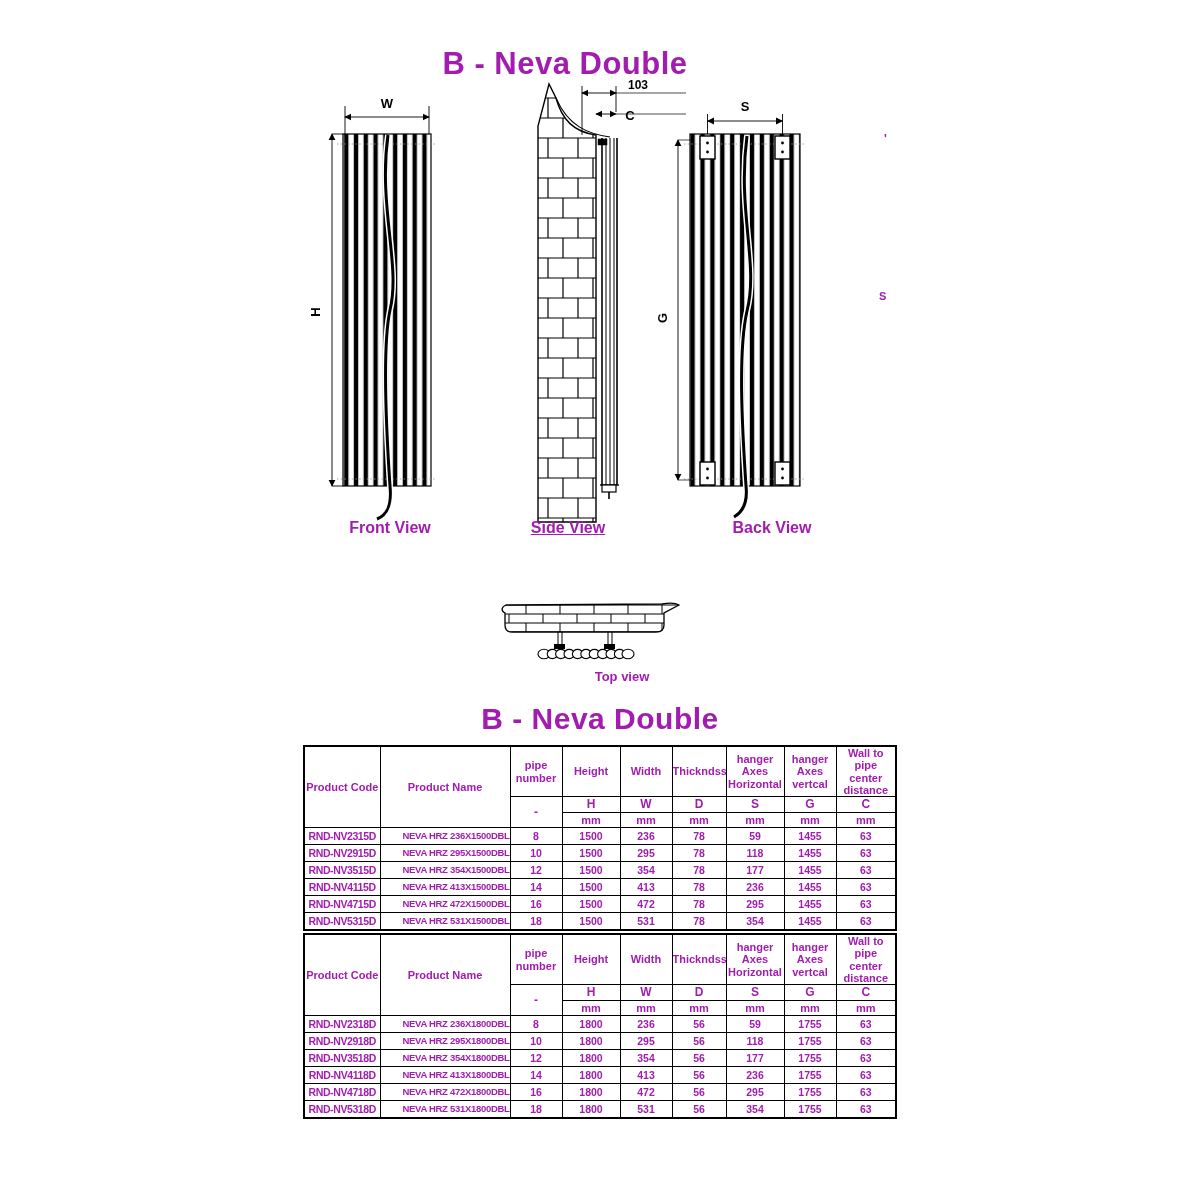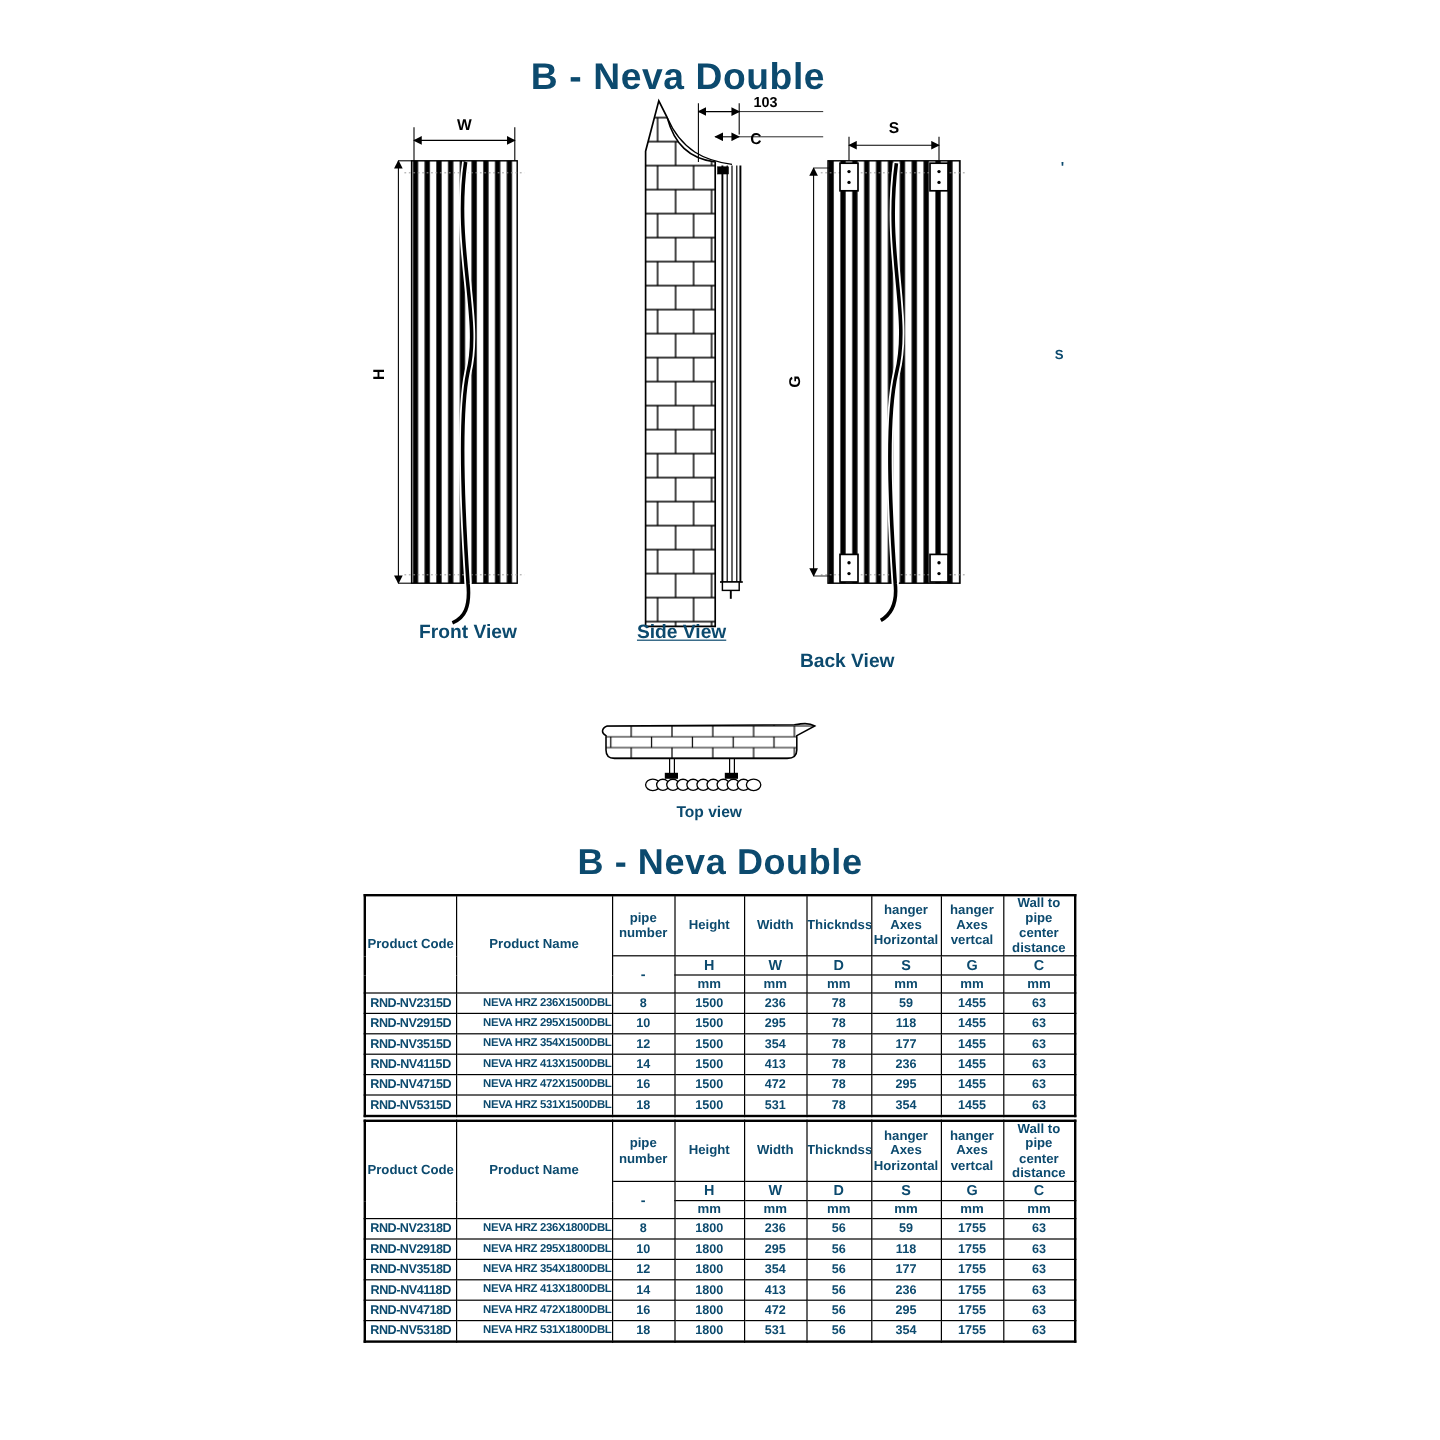--- a/index.html
+++ b/index.html
@@ -1,18 +1,18 @@
 <!DOCTYPE html>
 <html><head>
 <meta charset="utf-8">
 <style>
   html,body { margin:0; padding:0; background:#fff; }
   .page {
     position:relative; width:1200px; height:1200px; background:#fff;
-    font-family:"Liberation Sans", sans-serif; color:#0c4a6e; overflow:hidden;
+    font-family:"Liberation Sans", sans-serif; color:#a21caf; overflow:hidden;
   }
   .title { position:absolute; font-weight:bold; text-align:center; letter-spacing:.5px; }
   #title-top   { top:46px;  left:0; width:1130px; font-size:31px; }
   #title-table { top:702px; left:0; width:1200px; font-size:30px; }
 
   .viewlabel { position:absolute; transform:translateX(-50%); font-size:16px; font-weight:bold; white-space:nowrap; }
   .smalllabel { position:absolute; transform:translateX(-50%); font-size:13px; font-weight:bold; white-space:nowrap; }
   .stray { position:absolute; font-weight:bold; }
 
   svg { position:absolute; overflow:visible; }
@@ -162,21 +162,21 @@
       <path d="M99 40 C89 115 111 168 99 215 C90 255 94 330 98 390 C100 408 93 417 86 421" stroke="#fff" stroke-width="6"></path>
       <path d="M99 40 C89 115 111 168 99 215 C90 255 94 330 98 390 C100 408 93 417 86 421" stroke="#000" stroke-width="3"></path>
     </g>
     <g stroke="#000" stroke-width="0.9">
       <line x1="30" y1="44" x2="30" y2="384" marker-start="url(#bv-arrow)" marker-end="url(#bv-arrow)"></line>
       <line x1="30" y1="44" x2="44" y2="44" stroke-width="0.7"></line>
       <line x1="30" y1="384" x2="44" y2="384" stroke-width="0.7"></line>
     </g>
     <text class="dim" x="19" y="222" text-anchor="middle" transform="rotate(-90 19 222)">G</text>
   </svg>
-  <span class="viewlabel" style="left:706px; top:519px;margin-top:24px;">Back View</span>
+  <span class="viewlabel" style="left:772px; top:519px;">Back View</span>
 
   <span class="stray" style="left:884px; top:132px; font-size:12px;">'</span>
   <span class="stray" style="left:879px; top:290px; font-size:11px;">S</span>
 
   <svg style="left:492px; top:596px;" width="195" height="72" viewBox="0 0 195 72">
     <defs>
       <pattern id="tv-brick" width="34" height="18" patternUnits="userSpaceOnUse">
         <rect width="34" height="18" fill="#fff"></rect>
         <path d="M0 0H34 M0 9H34 M0 18H34 M17 0V9 M0 9V18 M34 9V18" stroke="#000" stroke-width="1" fill="none"></path>
       </pattern>
@@ -201,21 +201,21 @@
       <ellipse cx="110.8" cy="58" rx="5.2" ry="4.6"></ellipse>
       <ellipse cx="119.2" cy="58" rx="5.2" ry="4.6"></ellipse>
       <ellipse cx="127.6" cy="58" rx="5.2" ry="4.6"></ellipse>
       <ellipse cx="136" cy="58" rx="6" ry="4.8"></ellipse>
     </g>
     <g fill="#000">
       <rect x="62" y="48" width="11" height="5"></rect>
       <rect x="112" y="48" width="11" height="5"></rect>
     </g>
   </svg>
-  <span class="smalllabel" style="left:591px; top:669px;">Top view</span>
+  <span class="smalllabel" style="left:622px; top:669px;">Top view</span>
 
   <div class="title" id="title-table">B - Neva Double</div>
 
   <table class="spec" id="table-1500">
     <colgroup>
       <col style="width:76px">
         <col style="width:130px">
         <col style="width:52px">
       <col style="width:58px">
         <col style="width:52px">

